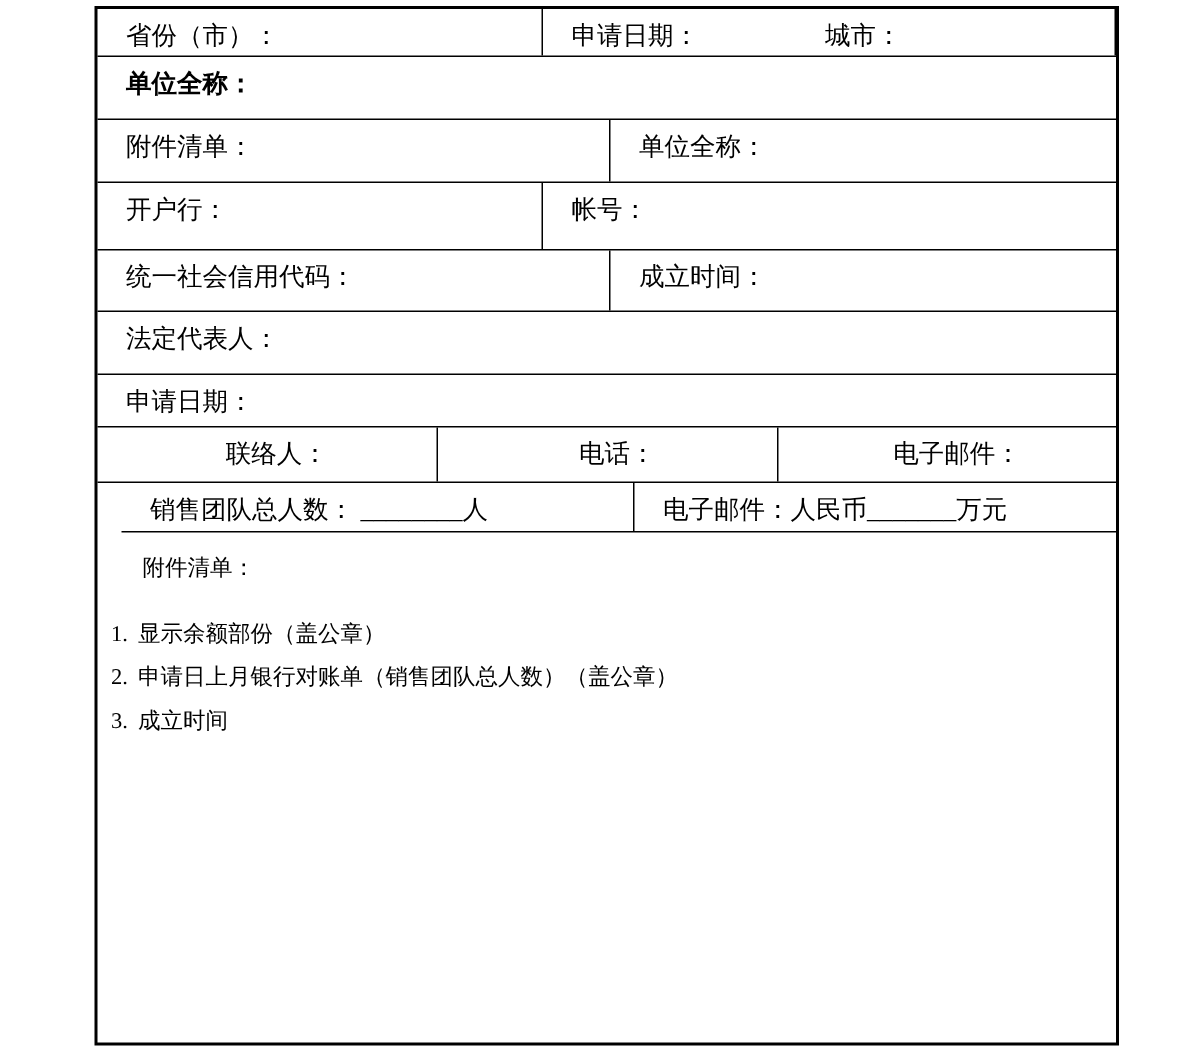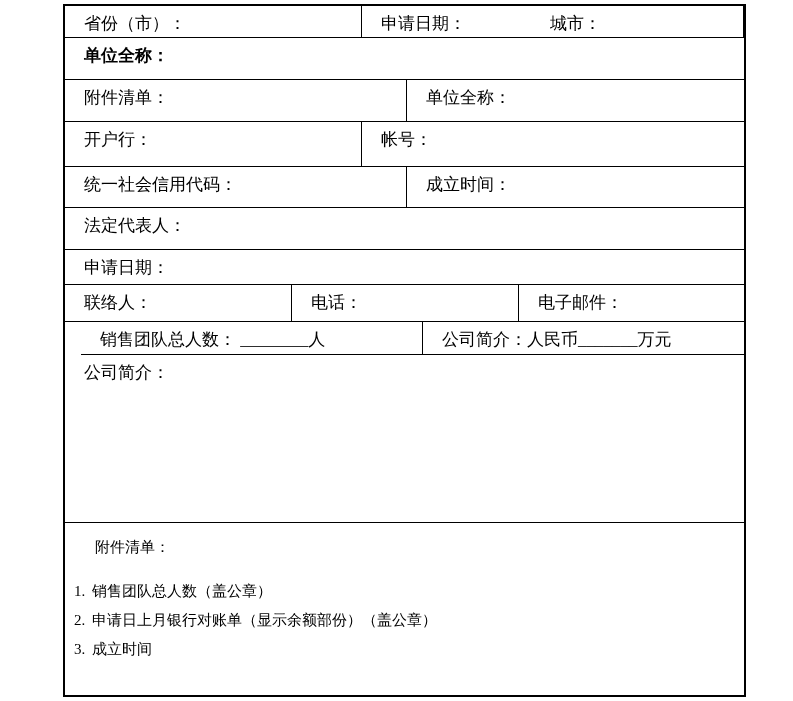--- a/index.html
+++ b/index.html
@@ -30,21 +30,21 @@
   }
   .cell.fill { flex: 1 1 auto; border-right: none; }
   
   .h1  { height: 32px; }
   .h2  { height: 42px; font-weight: bold; }
   .h3  { height: 42px; }
   .h4  { height: 41px; }
   .h5  { height: 45px; }
   .h6  { height: 42px; }
   .h7  { height: 35px; }
-  .h8  { height: 37px; }
+  .h8  { height: 37px; text-align: center; }
   .h9  { height: 33px; margin-left: 16px; }
   .h10 { height: 168px; }
   
   .w297 { width: 297px; flex: 0 0 297px; }
   .w213 { width: 213px; flex: 0 0 213px; }
   .w342 { width: 342px; flex: 0 0 342px; }
   .w227 { width: 227px; flex: 0 0 227px; }
   
   .attach-cell { padding: 0; font-size: 15px; line-height: 17px; }
   .attach-title { margin: 16px 0 0 9px; padding-left: 21px; }
@@ -125,41 +125,36 @@
       <div class="cell fill">
         <span>电子邮件：</span>
       </div>
     </div>
 
     <div class="row h9">
       <div class="cell w342">
         <span>销售团队总人数： ________人</span>
       </div>
       <div class="cell fill">
-        <span>公司简介：人民币_______万元</span>
+        <span>电子邮件：人民币_______万元</span>
       </div>
     </div>
 
-    <div class="row h10">
-      <div class="cell fill">
-        <span>公司简介：</span>
-      </div>
-    </div>
 
     <div class="row last">
       <div class="cell fill attach-cell">
         <div class="attach-title">附件清单：</div>
         <div class="attach-list">
           <div class="attach-item">
             <span class="attach-num">1.</span>
-            <span>销售团队总人数（盖公章）</span>
+            <span>显示余额部份（盖公章）</span>
           </div>
           <div class="attach-item">
             <span class="attach-num">2.</span>
-            <span>申请日上月银行对账单（显示余额部份）（盖公章）</span>
+            <span>申请日上月银行对账单（销售团队总人数）（盖公章）</span>
           </div>
           <div class="attach-item">
             <span class="attach-num">3.</span>
             <span>成立时间</span>
           </div>
         </div>
       </div>
     </div>
 
   </div>

